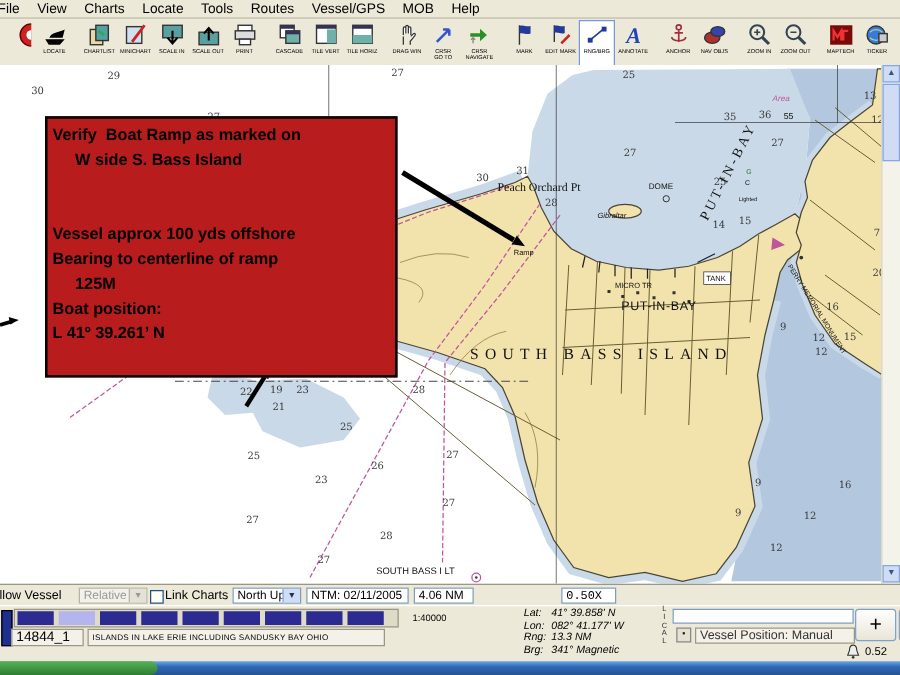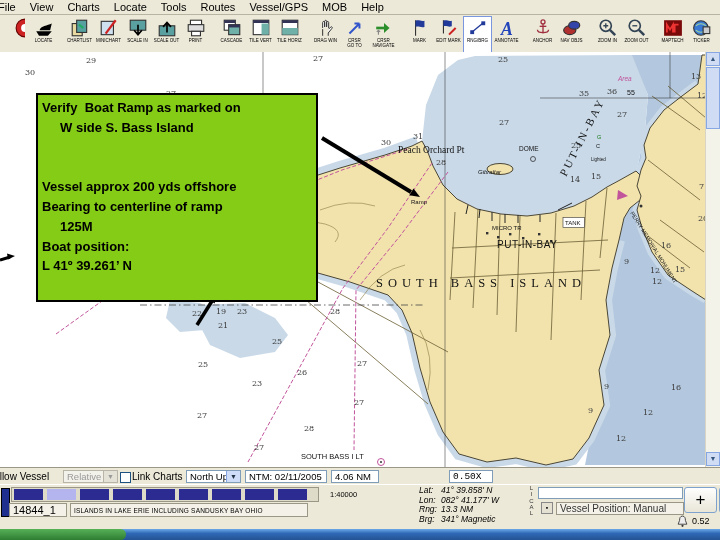--- a/index.html
+++ b/index.html
@@ -17,21 +17,21 @@
     justify-content:flex-start;overflow:hidden;flex:none;border:1px solid transparent;}
   .tbtn .ticon{width:20px;height:20px;margin-top:1px;flex:none;}
   .tbtn .tlabel{font-size:4.5px;line-height:4.8px;text-align:center;color:#000;
     white-space:pre-line;margin-top:1px;letter-spacing:0;}
   .tbtn.sel{background:#fff;border:1px solid #7a96df;}
   .tgap{width:7px;flex:none;}
   
   #chartwrap{position:absolute;left:0;top:52px;width:720px;height:415px;background:#fff;}
   #chart-svg{position:absolute;left:0;top:0;}
   
-  #annbox{position:absolute;left:36px;top:41px;width:274px;height:202px;background:#84cc16;
+  #annbox{position:absolute;left:36px;top:41px;width:274px;height:202px;background:#b91c1c;
     border:2px solid #000;padding:3px 0 0 4px;}
   .ann-line{white-space:pre;font-size:13px;font-weight:bold;line-height:19.8px;
     font-family:"Liberation Sans",sans-serif;color:#000;}
   
   #vscroll{position:absolute;right:0;top:0;width:14px;height:415px;background:#f3f3ea;
     border-left:1px solid #d8d5c4;}
   .sbtn{position:absolute;left:0;width:14px;height:14px;background:#cfdcf3;
     border:1px solid #86a7e3;box-sizing:border-box;color:#35567e;font-size:7px;
     text-align:center;line-height:12px;}
   #sthumb{position:absolute;left:0;top:15px;width:14px;height:62px;background:#cfdcf3;
@@ -402,21 +402,21 @@
         <line x1="0" y1="260" x2="10" y2="257" stroke="#000" stroke-width="3"></line>
         <polygon points="15,256 8,259.5 7,253.5"></polygon>
       </g>
     </svg>
 
     <div id="annbox">
         <div class="ann-line">Verify  Boat Ramp as marked on</div>
         <div class="ann-line">     W side S. Bass Island</div>
         <div class="ann-line"> </div>
         <div class="ann-line"> </div>
-        <div class="ann-line">Vessel approx 200 yds offshore</div>
+        <div class="ann-line">Vessel approx 100 yds offshore</div>
         <div class="ann-line">Bearing to centerline of ramp</div>
         <div class="ann-line">     125M</div>
         <div class="ann-line">Boat position:</div>
         <div class="ann-line">L 41º 39.261’ N</div>
       </div>
 
     <div id="vscroll">
       <div class="sbtn" style="top:0;">▲</div>
       <div id="sthumb"></div>
       <div class="sbtn" style="top:400px;">▼</div>

